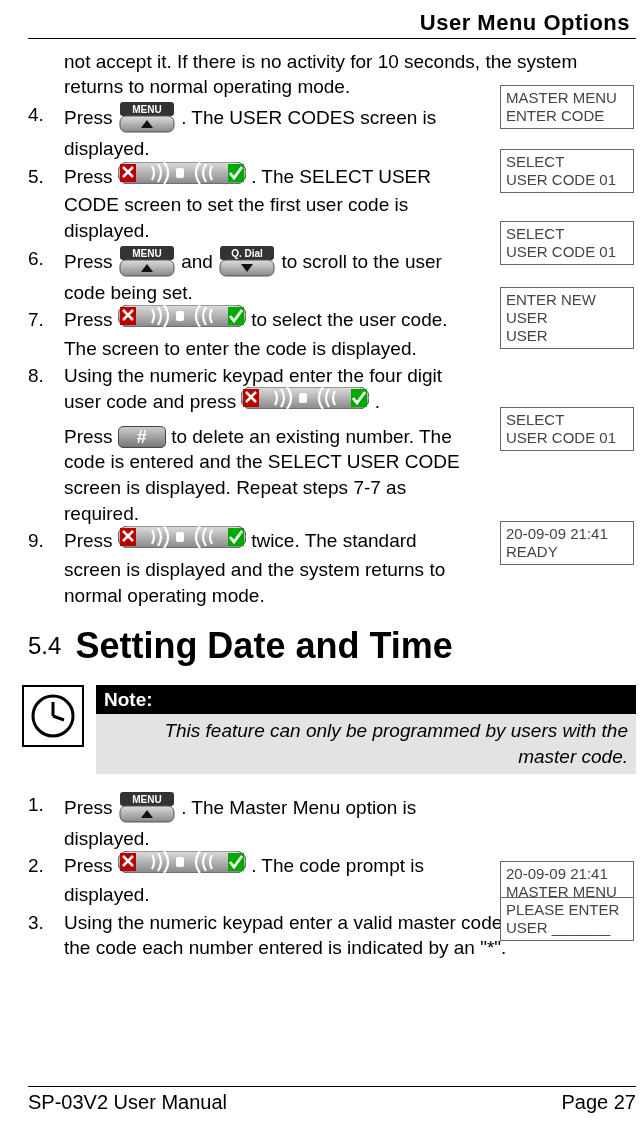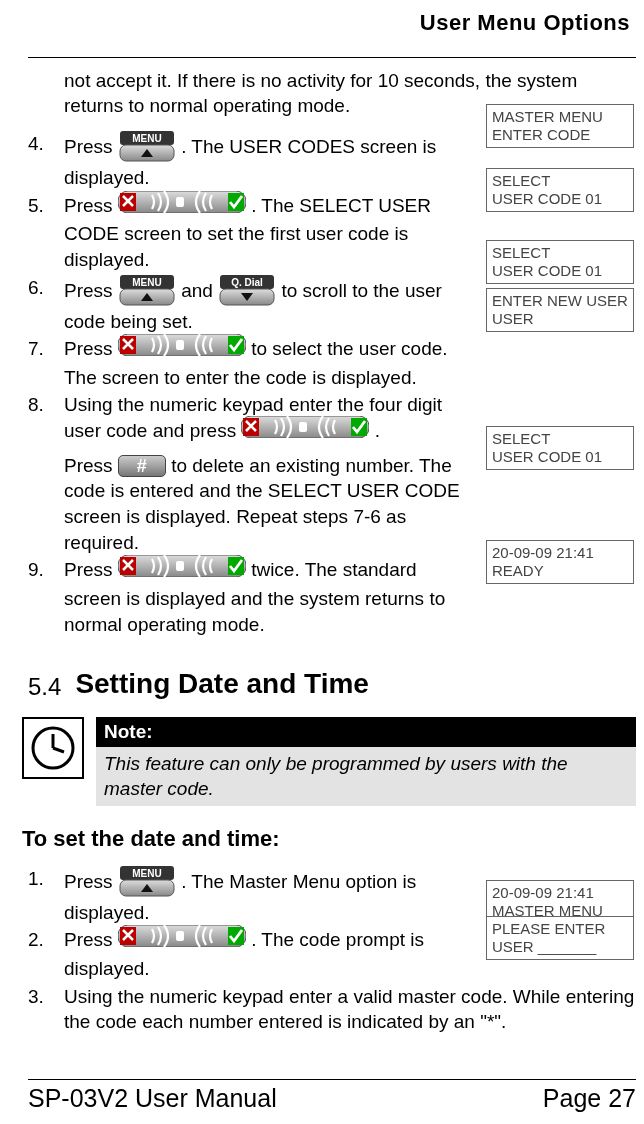--- a/index.html
+++ b/index.html
@@ -17,65 +17,65 @@
   }
   .page {
     padding: 8px 8px 0 28px;
   }
   .header-title {
     text-align: right;
     font-weight: bold;
     font-size: 22px;
     letter-spacing: 0.5px;
     padding-right: 6px;
-    padding-bottom: 19px;
+    padding-bottom: 0;
     border-bottom: 1.5px solid #000;
     margin-bottom: 10px;
   }
 
   .content { position: relative; }
 
-  .body-text { padding-left: 36px; margin-bottom: 12px; }
+  .body-text { padding-left: 36px; margin-bottom: 2px; }
 
   .step { display: flex; margin-bottom: 2px; }
   .step-num { width: 36px; flex-shrink: 0; }
   .step-body { flex: 1; padding-right: 162px; }
   .step-body.full { padding-right: 0; }
 
   .section-heading {
     display: flex;
-    align-items: flex-end;
-    margin-top: 28px;
+    align-items: center;
+    margin-top: 14px;
     margin-bottom: 14px;
   }
   .sec-num { font-size: 24px; margin-right: 14px; }
-  .sec-title { font-size: 28px; font-weight: bold; }
+  .sec-title { font-size: 36px; font-weight: bold; }
 
   .note-block { display: flex; align-items: flex-start; margin-bottom: 18px; margin-left:-6px; }
   .note-icon {
     width: 62px; height: 62px; border: 2px solid #000; margin-right: 12px;
     display:flex; align-items:center; justify-content:center;
     flex-shrink:0;
   }
   .note-icon svg { width: 46px; height: 46px; }
   .note-right { flex: 1; }
   .note-head {
     background: #000; color: #fff; font-weight: bold; padding: 2px 8px;
   }
   .note-body {
-    background: #e3e3e3; font-style: italic; padding: 4px 8px;
+    background: #e3e3e3; font-style: italic; padding: 4px 8px; text-align: right;
   }
 
   .proc-title { font-weight: bold; font-size: 22px; margin-bottom: 12px; margin-left:-6px; }
 
   
   .screen-box {
     position: absolute;
     right: 2px;
-    width: 148px;
+    width: 134px;
     border: 1.5px solid #666;
     background: #fff;
     font-family: Arial, sans-serif;
     font-size: 15px;
     line-height: 1.2;
     padding: 3px 5px;
     color: #444;
   }
 
   
@@ -102,21 +102,21 @@
   }
   .btn-tri.green svg { width:128px; height:22px; }
   .btn-tri.red   svg { width:128px; height:22px; }
 
   .footer {
     position: absolute;
     bottom: 8px;
     left: 28px; right: 8px;
     border-top: 1.5px solid #000;
     display:flex; justify-content: space-between;
-    font-size: 25px; padding-top:2px;align-items:flex-end;
+    font-size: 20px; padding-top:2px;align-items:flex-end;
   }
 </style>
 </head>
 <body>
 
 <svg width="0" height="0" style="position:absolute">
   <defs>
     <g id="svg-menu">
       <rect x="2" y="2" width="54" height="14" rx="3" fill="#333"></rect>
       <text x="29" y="13" font-size="10" fill="#fff" text-anchor="middle" font-family="Arial" font-weight="bold">MENU</text>
@@ -162,21 +162,21 @@
 </svg>
 
 <div class="page">
   <div class="header-title">User Menu Options</div>
 
   <div class="content">
 
     <div class="screen-box" style="top:36px"><span>MASTER MENU</span><br><span>ENTER CODE</span></div>
     <div class="screen-box" style="top:100px"><span>SELECT</span><br><span>USER CODE 01</span></div>
     <div class="screen-box" style="top:172px"><span>SELECT</span><br><span>USER CODE 01</span></div>
-    <div class="screen-box" style="top:220px"><span>ENTER NEW USER</span><br><span>USER</span></div>
+    <div class="screen-box" style="top:238px"><span>ENTER NEW USER</span><br><span>USER</span></div>
     <div class="screen-box" style="top:358px"><span>SELECT</span><br><span>USER CODE 01</span></div>
     <div class="screen-box" style="top:472px"><span>20-09-09  21:41</span><br><span>READY</span></div>
     <div class="screen-box" style="top:812px"><span>20-09-09 21:41</span><br><span>MASTER MENU</span></div>
     <div class="screen-box" style="top:848px"><span>PLEASE ENTER</span><br><span>USER _______</span></div>
 
     <div class="body-text">not accept it. If there is no activity for 10 seconds, the system returns to normal operating mode.</div>
 
     <div class="step">
       <div class="step-num">4.</div>
       <div class="step-body">
@@ -229,21 +229,21 @@
       <div class="step-num">8.</div>
       <div class="step-body">
         <span>Using the numeric keypad enter the four digit user code and press </span>
         <span class="btn-tri green"><svg viewBox="0 0 128 22">
               <use href="#svg-tri-green"></use>
             </svg></span>
         <span>.</span>
         <div style="height:6px"></div>
         <span>Press </span>
         <span class="btn-hash">#</span>
-        <span> to delete an existing number. The code is entered and the SELECT USER CODE screen is displayed. Repeat steps 7-6 as required.</span>
+        <span> to delete an existing number. The code is entered and the SELECT USER CODE screen is displayed. Repeat steps 7-7 as required.</span>
       </div>
     </div>
 
     <div class="step">
       <div class="step-num">9.</div>
       <div class="step-body">
         <span>Press </span>
         <span class="btn-tri red"><svg viewBox="0 0 128 22">
               <use href="#svg-tri-red"></use>
             </svg></span>
@@ -261,21 +261,20 @@
         <svg viewBox="0 0 46 46">
             <use href="#svg-clock"></use>
           </svg>
       </div>
       <div class="note-right">
         <div class="note-head">Note:</div>
         <div class="note-body">This feature can only be programmed by users with the master code.</div>
       </div>
     </div>
 
-    <div class="proc-title">To set the date and time:</div>
 
     <div class="step">
       <div class="step-num">1.</div>
       <div class="step-body">
         <span>Press </span>
         <span class="btn-menu"><svg viewBox="0 0 58 34">
               <use href="#svg-menu"></use>
             </svg></span>
         <span>. The Master Menu option is displayed.</span>
       </div>

